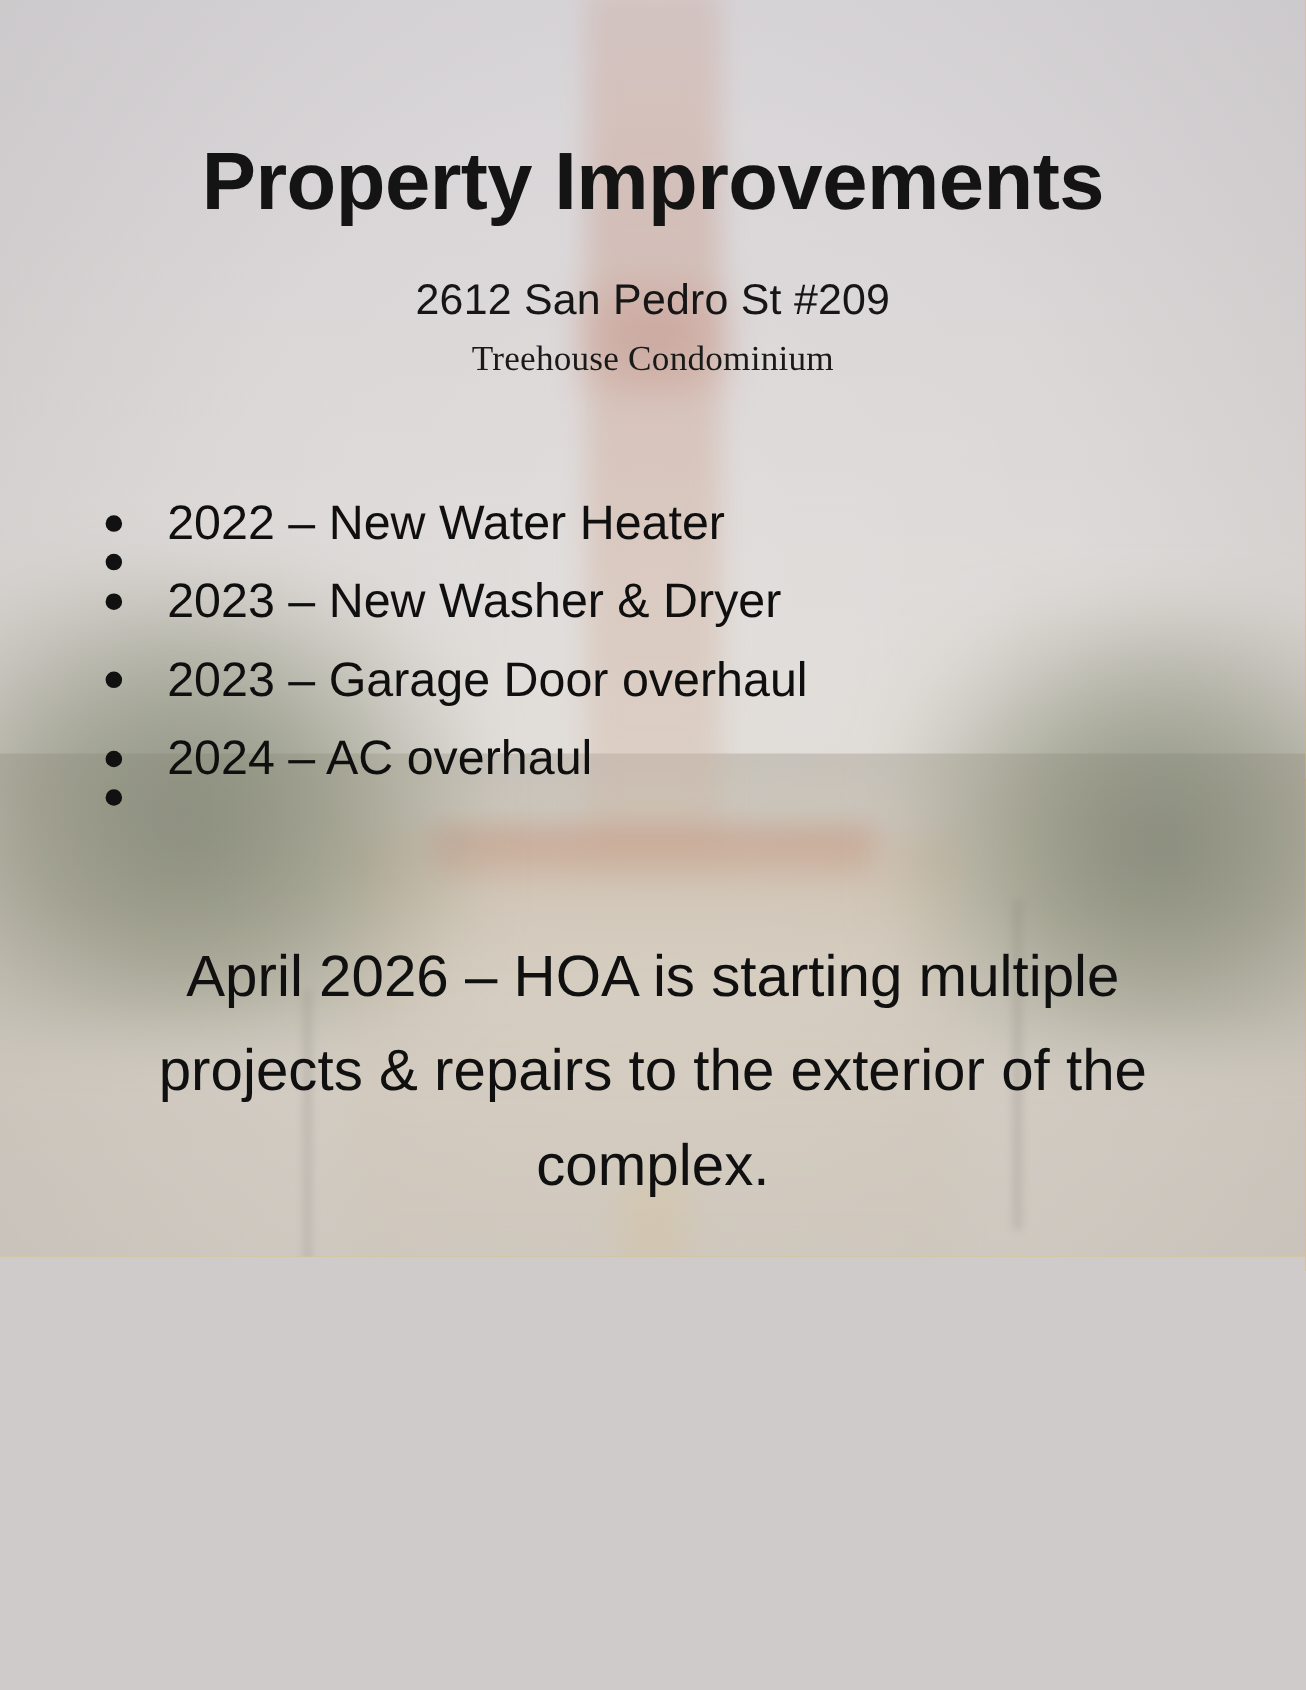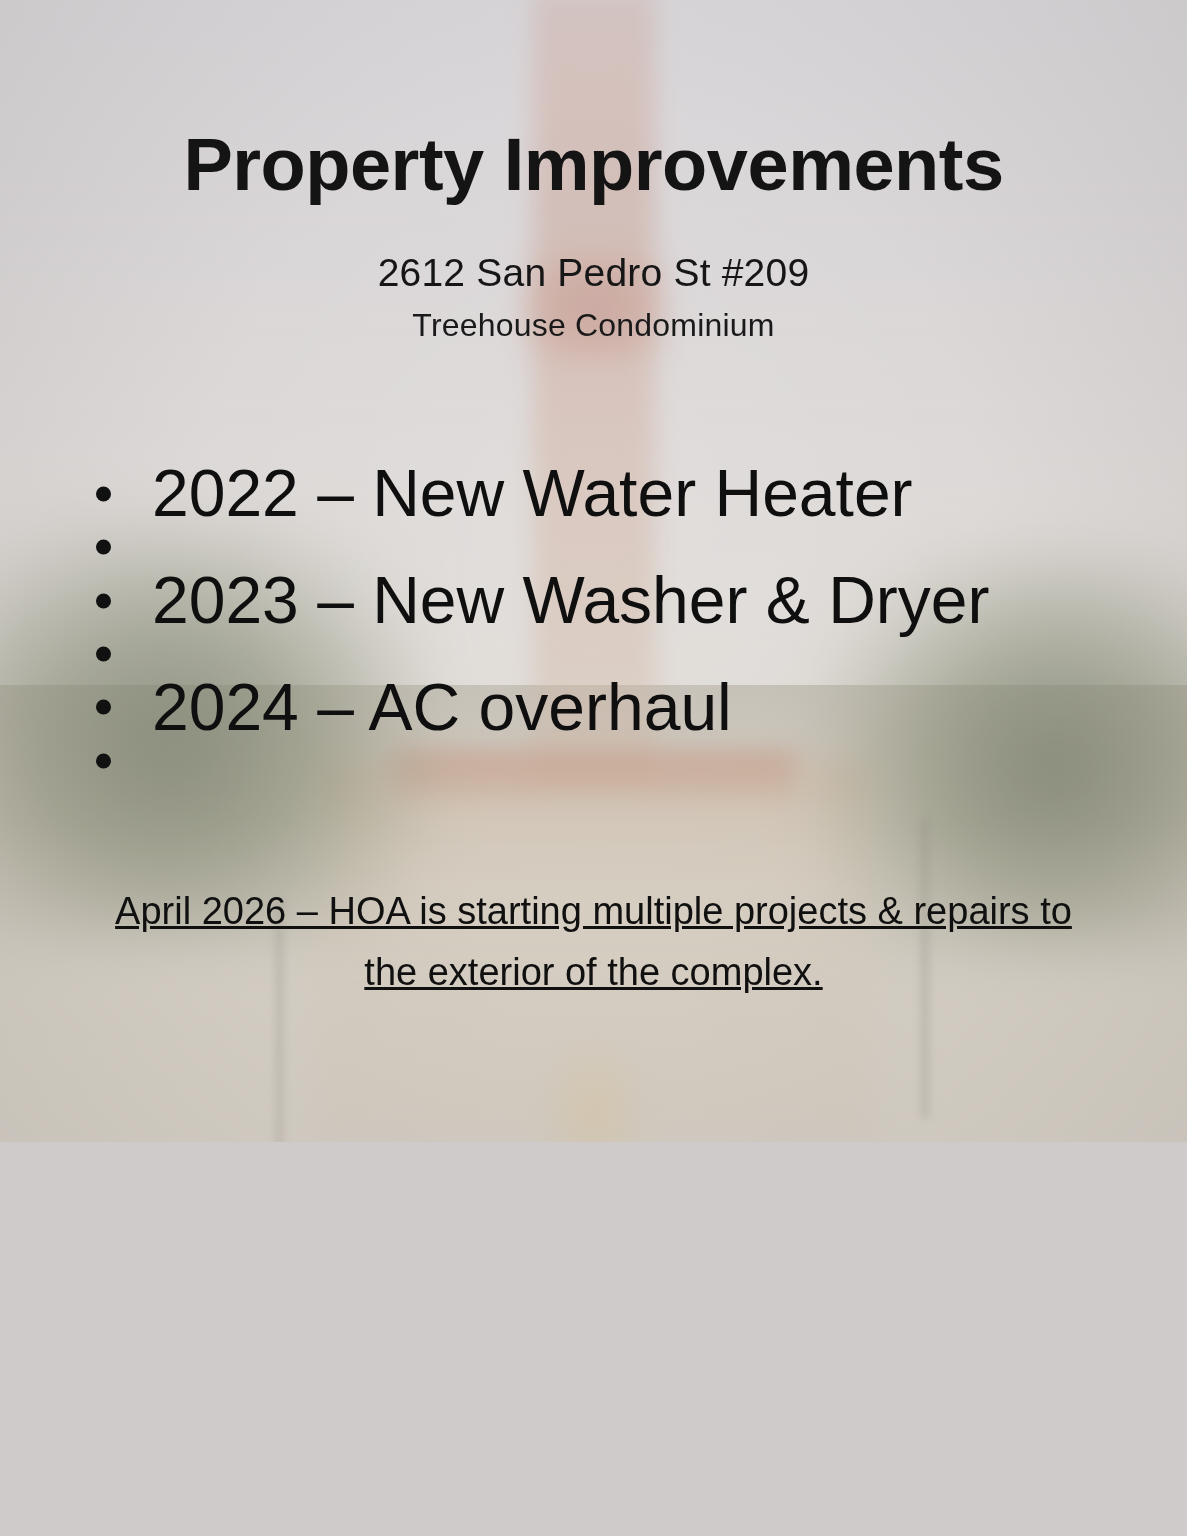--- a/index.html
+++ b/index.html
@@ -204,56 +204,56 @@
     color: #161616;
     margin-top: 22px;
     letter-spacing: 0.2px;
   }
   .subtitle-2 {
     text-align: center;
     font-size: 32px;
     color: #1a1a1a;
     margin-top: 12px;
     letter-spacing: 0.2px;
+    font-family: Liberation Serif, serif;
   }
 
   ul.improvements {
     list-style: none;
     margin: 0;
     padding: 0;
     margin-top: 96px;
     padding-left: 86px;
   }
   ul.improvements li {
     position: relative;
-    font-size: 66px;
+    font-size: 44px;
     line-height: 1.62;
     color: #0f0f0f;
     padding-left: 66px;
     white-space: nowrap;
   }
   ul.improvements li .bullet {
     position: absolute;
     left: 10px;
     top: 50%;
     transform: translateY(-50%);
     width: 15px;
     height: 15px;
     border-radius: 50%;
     background: #111;
   }
 
   .closing {
     margin-top: 120px;
     padding: 0 110px;
     text-align: center;
-    font-size: 38px;
+    font-size: 53px;
     line-height: 1.62;
     color: #101010;
-    text-decoration: underline;
   }
 </style>
 </head>
 <body>
 
 <div class="slide">
 
   <div class="bg">
     <div class="bg-sky"></div>
     <div class="bg-ground"></div>
@@ -283,20 +283,21 @@
       </li>
       <li>
         <span class="bullet"></span>
       </li>
       <li>
         <span class="bullet"></span>
         <span>2023 – New Washer &amp; Dryer</span>
       </li>
       <li>
         <span class="bullet"></span>
+        <span>2023 – Garage Door overhaul</span>
       </li>
       <li>
         <span class="bullet"></span>
         <span>2024 – AC overhaul</span>
       </li>
       <li>
         <span class="bullet"></span>
       </li>
     </ul>
 

